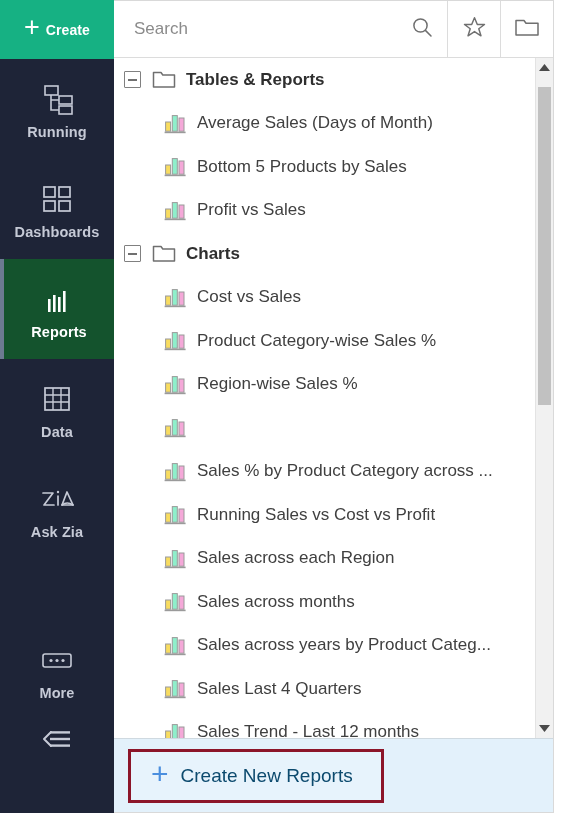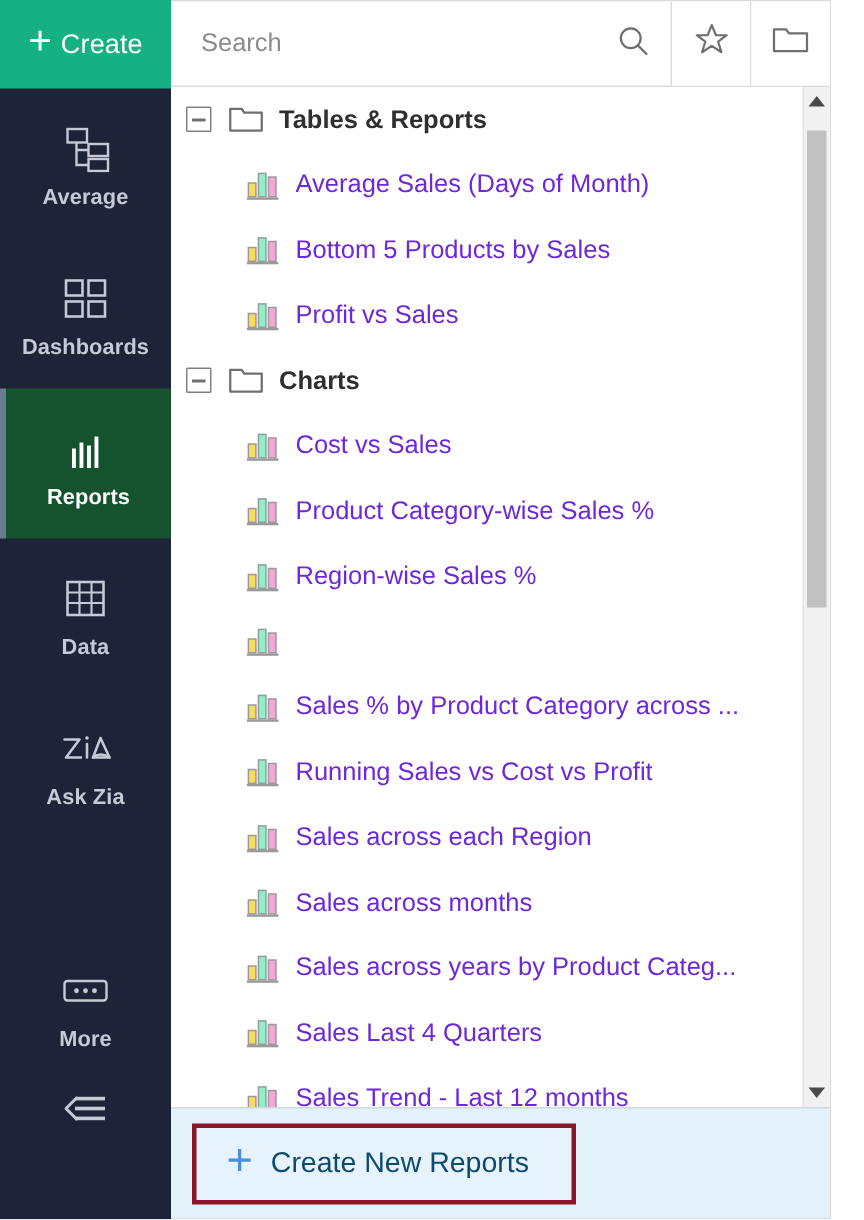--- a/index.html
+++ b/index.html
@@ -42,22 +42,22 @@
     user-select: none;
   }
   .create-plus {
     font-size: 27px;
     line-height: 1;
     font-weight: 400;
     position: relative;
     top: -2px;
   }
   .create-label {
-    font-size: 18px;
-    font-weight: 400;
+    font-size: 14px;
+    font-weight: 700;
     letter-spacing: .1px;
   }
   .rail-items {
     position: relative;
   }
   .rail-item {
     position: relative;
     height: 100px;
     display: flex;
     flex-direction: column;
@@ -182,21 +182,21 @@
     cursor: pointer;
     box-sizing: border-box;
   }
   .tree-row.folder .row-label {
     font-size: 17px;
     font-weight: 700;
     color: #2f2f2f;
   }
   .tree-row .row-label {
     font-size: 17px;
-    color: #6d28d9;
+    color: #404040;
     white-space: nowrap;
     overflow: hidden;
   }
   .toggle-box {
     width: 17px;
     height: 17px;
     border: 1px solid #808080;
     box-sizing: border-box;
     display: flex;
     align-items: center;
@@ -301,21 +301,21 @@
 
       <div class="rail-item">
         <span class="rail-icon">
           <svg width="34" height="32" viewBox="0 0 34 32" fill="none">
             <rect x="5" y="3" width="13" height="9" stroke="#c6cad6" stroke-width="1.6"></rect>
             <rect x="19" y="13" width="13" height="8" stroke="#c6cad6" stroke-width="1.6"></rect>
             <rect x="19" y="23" width="13" height="8" stroke="#c6cad6" stroke-width="1.6"></rect>
             <path d="M11 12 V27 H19 M11 17 H19" stroke="#c6cad6" stroke-width="1.6" fill="none"></path>
           </svg>
         </span>
-        <span class="rail-label">Average</span>
+        <span class="rail-label">Running</span>
       </div>
 
       <div class="rail-item">
         <span class="rail-icon">
           <svg width="32" height="32" viewBox="0 0 32 32" fill="none">
             <rect x="3" y="4" width="11" height="10" stroke="#c6cad6" stroke-width="1.7"></rect>
             <rect x="18" y="4" width="11" height="10" stroke="#c6cad6" stroke-width="1.7"></rect>
             <rect x="3" y="18" width="11" height="10" stroke="#c6cad6" stroke-width="1.7"></rect>
             <rect x="18" y="18" width="11" height="10" stroke="#c6cad6" stroke-width="1.7"></rect>
           </svg>

